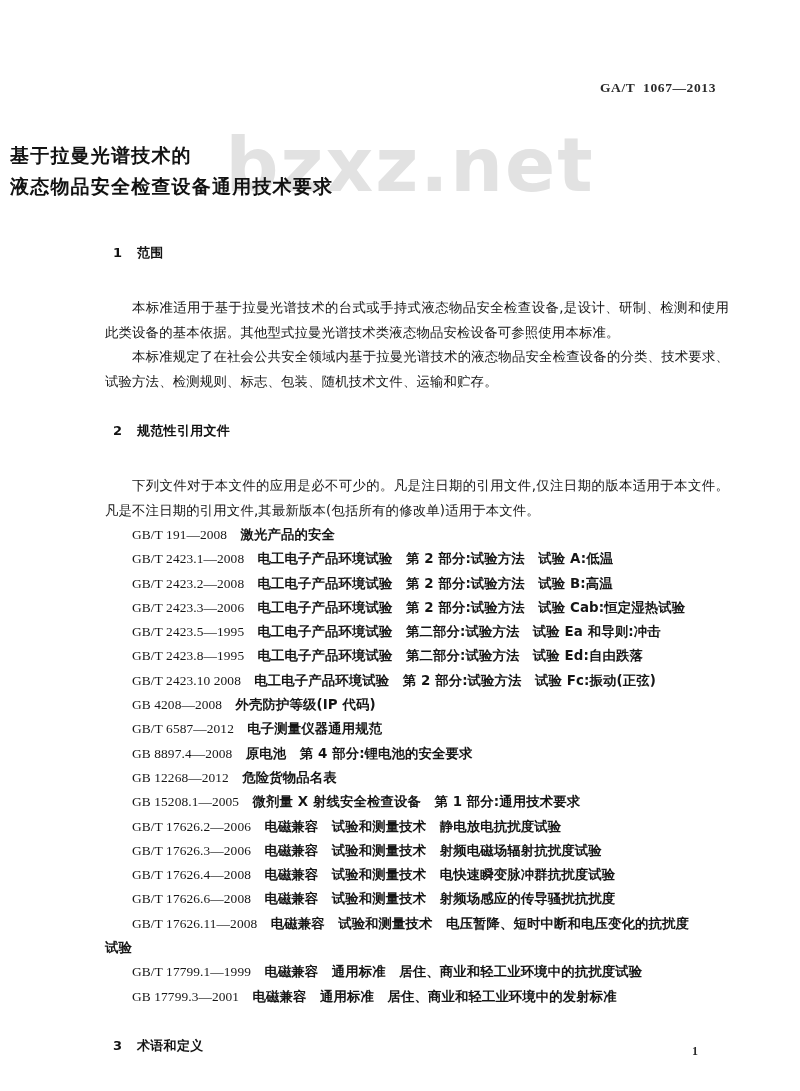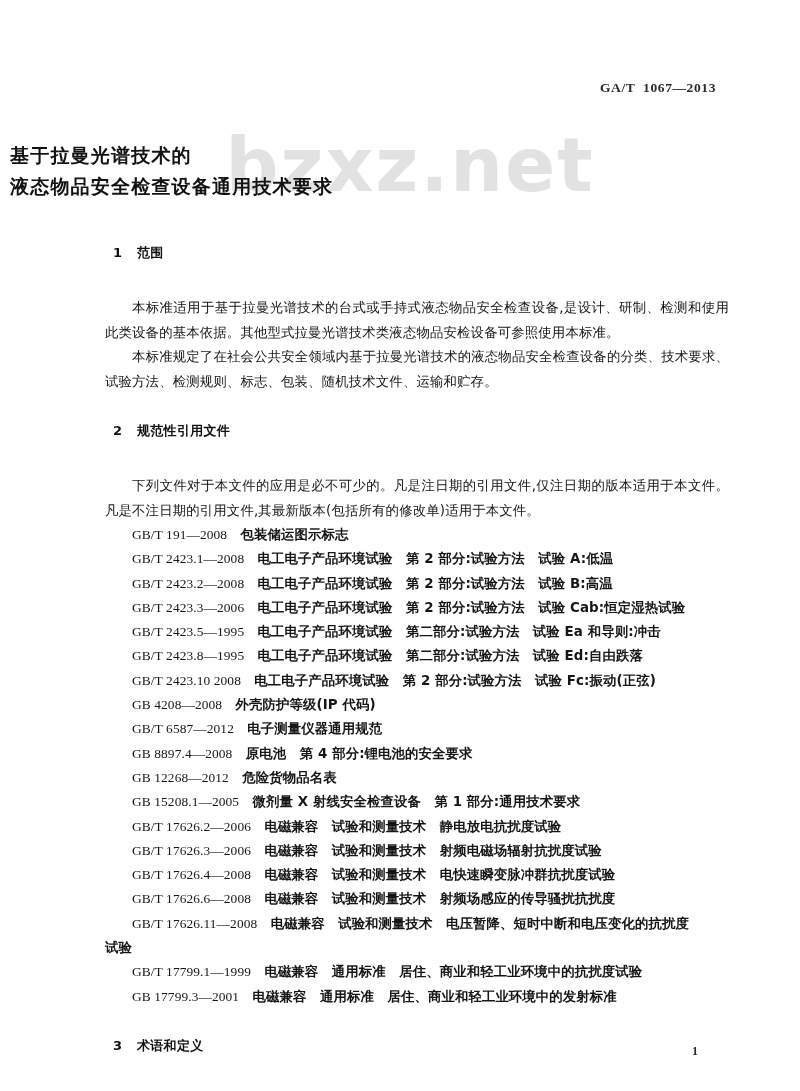--- a/index.html
+++ b/index.html
@@ -181,21 +181,21 @@
 
     <div class="gap-md"></div>
 
     <div class="clause-head">
       <span class="num">2</span><span>规范性引用文件</span>
     </div>
     <div class="gap-lg"></div>
     <p class="para">下列文件对于本文件的应用是必不可少的。凡是注日期的引用文件,仅注日期的版本适用于本文件。凡是不注日期的引用文件,其最新版本(包括所有的修改单)适用于本文件。</p>
 
     <ul class="ref-list">
-      <li class="ref-item"><span class="code">GB/T 191—2008</span>　<span class="cn">包装储运图示标志</span></li>
+      <li class="ref-item"><span class="code">GB/T 191—2008</span>　<span class="cn">激光产品的安全</span></li>
       <li class="ref-item"><span class="code">GB/T 2423.1—2008</span>　<span class="cn">电工电子产品环境试验　第 2 部分:试验方法　试验 A:低温</span></li>
       <li class="ref-item"><span class="code">GB/T 2423.2—2008</span>　<span class="cn">电工电子产品环境试验　第 2 部分:试验方法　试验 B:高温</span></li>
       <li class="ref-item"><span class="code">GB/T 2423.3—2006</span>　<span class="cn">电工电子产品环境试验　第 2 部分:试验方法　试验 Cab:恒定湿热试验</span></li>
       <li class="ref-item"><span class="code">GB/T 2423.5—1995</span>　<span class="cn">电工电子产品环境试验　第二部分:试验方法　试验 Ea 和导则:冲击</span></li>
       <li class="ref-item"><span class="code">GB/T 2423.8—1995</span>　<span class="cn">电工电子产品环境试验　第二部分:试验方法　试验 Ed:自由跌落</span></li>
       <li class="ref-item"><span class="code">GB/T 2423.10  2008</span>　<span class="cn">电工电子产品环境试验　第 2 部分:试验方法　试验 Fc:振动(正弦)</span></li>
       <li class="ref-item"><span class="code">GB 4208—2008</span>　<span class="cn">外壳防护等级(IP 代码)</span></li>
       <li class="ref-item"><span class="code">GB/T 6587—2012</span>　<span class="cn">电子测量仪器通用规范</span></li>
       <li class="ref-item"><span class="code">GB 8897.4—2008</span>　<span class="cn">原电池　第 4 部分:锂电池的安全要求</span></li>
       <li class="ref-item"><span class="code">GB 12268—2012</span>　<span class="cn">危险货物品名表</span></li>

